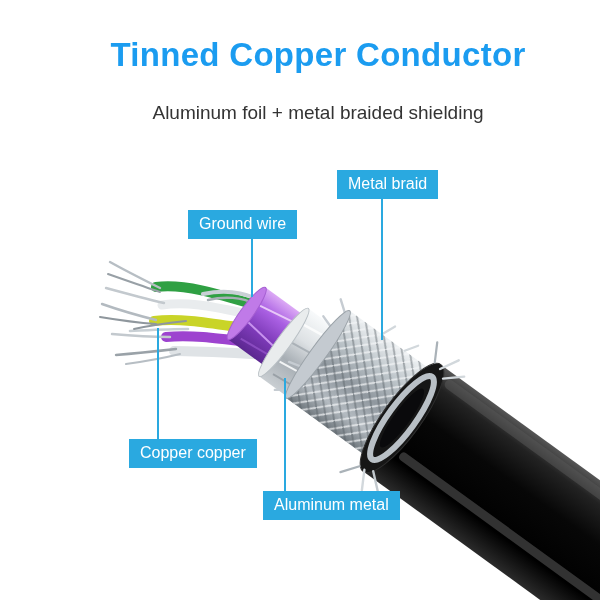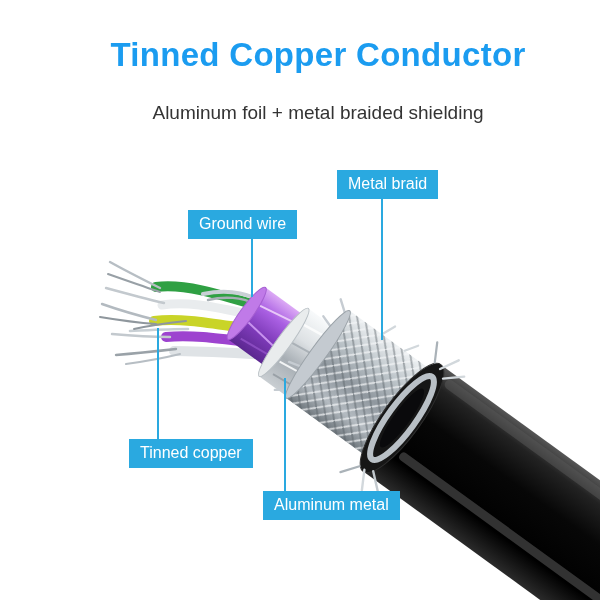--- a/index.html
+++ b/index.html
@@ -160,16 +160,16 @@
     <g style="stroke:var(--leader-line)" stroke-width="2">
       <line x1="382" y1="197" x2="382" y2="340"></line>
       <line x1="252" y1="238" x2="252" y2="297"></line>
       <line x1="158" y1="439" x2="158" y2="328"></line>
       <line x1="285" y1="491" x2="285" y2="378"></line>
     </g>
   </svg>
 
   <div class="callout" id="co-ground-wire">Ground wire</div>
   <div class="callout" id="co-metal-braid">Metal braid</div>
-  <div class="callout" id="co-tinned-copper">Tinned copper</div>
+  <div class="callout" id="co-tinned-copper">Copper copper</div>
   <div class="callout" id="co-aluminum-foil">Aluminum metal</div>
 
 </div>
 
 </body></html>

